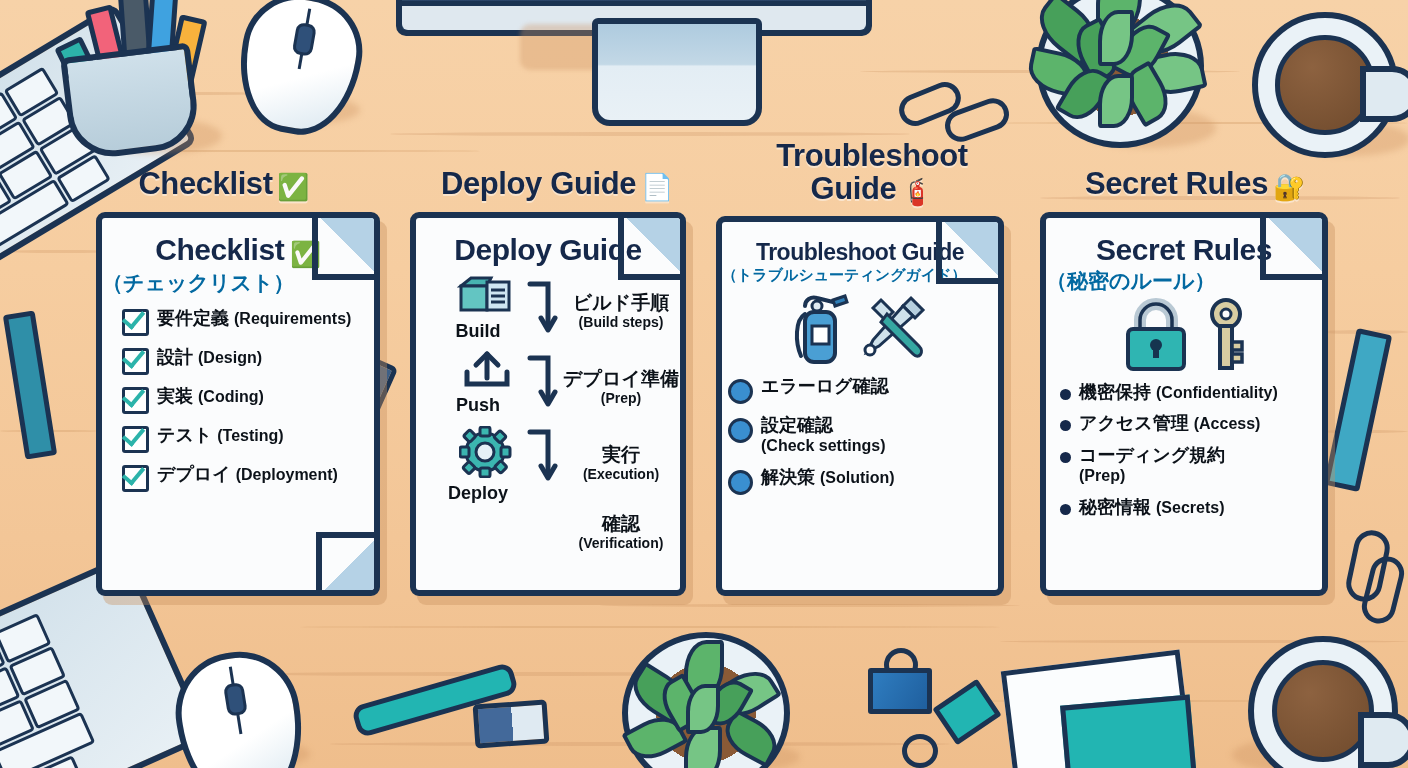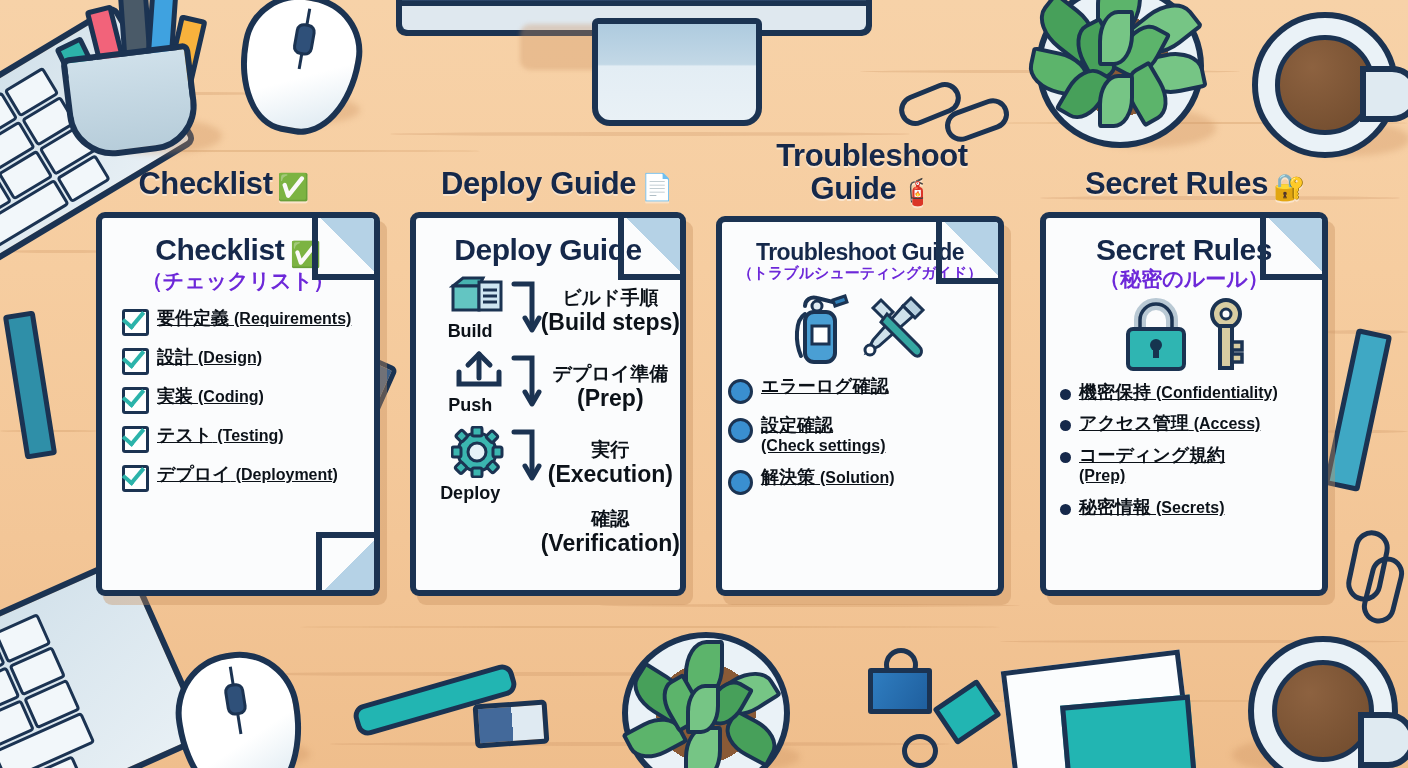--- a/index.html
+++ b/index.html
@@ -92,29 +92,29 @@
   .fold{position:absolute;right:-2px;top:-2px;width:58px;height:58px;
     background:linear-gradient(225deg,#b5d2e6 50%,transparent 50%);
     border-left:6px solid #1b3352;border-bottom:6px solid #1b3352;
     transform:rotate(0deg);border-radius:0 6px 0 0;}
   .fold2{position:absolute;right:-2px;bottom:-2px;width:54px;height:54px;
     background:linear-gradient(315deg,#b5d2e6 50%,transparent 50%);
     border-left:6px solid #1b3352;border-top:6px solid #1b3352;border-radius:0 0 6px 0;}
   .card-h{text-align:center;color:#15284a;font-weight:700;font-size:30px;
     line-height:1.06;margin-top:16px;letter-spacing:-.5px;}
   .card-h .em{font-size:25px;margin-left:6px;vertical-align:-3px;}
-  .card-sub{text-align:center;color:#6d28d9;font-weight:700;
-    font-size:21px;line-height:1.1;margin-top:3px;font-family:Liberation Mono, monospace;}
+  .card-sub{color:#0369a1;font-weight:700;
+    font-size:21px;line-height:1.1;margin-top:3px;}
   .card-sub.small{font-size:15px;}
   .card-h.small{font-size:23px;}
 
   
   .rows{margin:14px 0 0 0;padding:0 8px 0 20px;}
   .row{display:flex;align-items:flex-start;gap:8px;margin-bottom:11px;
-    color:#0c1219;font-weight:700;font-size:18px;line-height:1.14;text-decoration:underline;}
+    color:#0c1219;font-weight:700;font-size:18px;line-height:1.14;}
   .row .jp{font-weight:700;}
   .row .en{font-weight:700;font-size:16px;}
 
   .cbox{flex:0 0 auto;width:21px;height:21px;border:3.5px solid #1b3352;
     border-radius:3px;position:relative;margin-top:1px;background:#fff;}
   .cbox:after{content:"";position:absolute;left:2px;top:-5px;width:9px;height:17px;
     border:4px solid #2cb3aa;border-top:0;border-left:0;transform:rotate(40deg);}
   .dot{flex:0 0 auto;width:19px;height:19px;border-radius:50%;
     border:3.5px solid #1b3352;margin-top:3px;}
   .sdot{flex:0 0 auto;width:11px;height:11px;border-radius:50%;
@@ -124,21 +124,21 @@
   .flow{display:flex;margin-top:8px;padding-left:14px;}
   .flowleft{width:96px;}
   .fstep{height:76px;position:relative;text-align:center;}
   .fstep .lbl{color:#0c1219;font-weight:700;font-size:18px;margin-top:1px;}
   .arrowcol{width:34px;position:relative;margin-top:6px;}
   .arrowcol svg{position:absolute;left:0;top:0;}
   .flowright{flex:1;padding-left:2px;}
   .fright{height:76px;display:flex;flex-direction:column;justify-content:center;
     text-align:center;color:#0c1219;font-weight:700;}
   .fright .a{font-size:19px;line-height:1.1;}
-  .fright .b{font-size:23px;line-height:1.15;}
+  .fright .b{font-size:14px;line-height:1.15;}
 </style>
 </head>
 <body>
 
 <div id="desk">
 
   <div class="grain" style="left:0;top:92px;width:300px;"></div>
   <div class="grain l" style="left:60px;top:150px;width:420px;"></div>
   <div class="grain d" style="left:390px;top:132px;width:520px;"></div>
   <div class="grain" style="left:860px;top:70px;width:380px;"></div>

